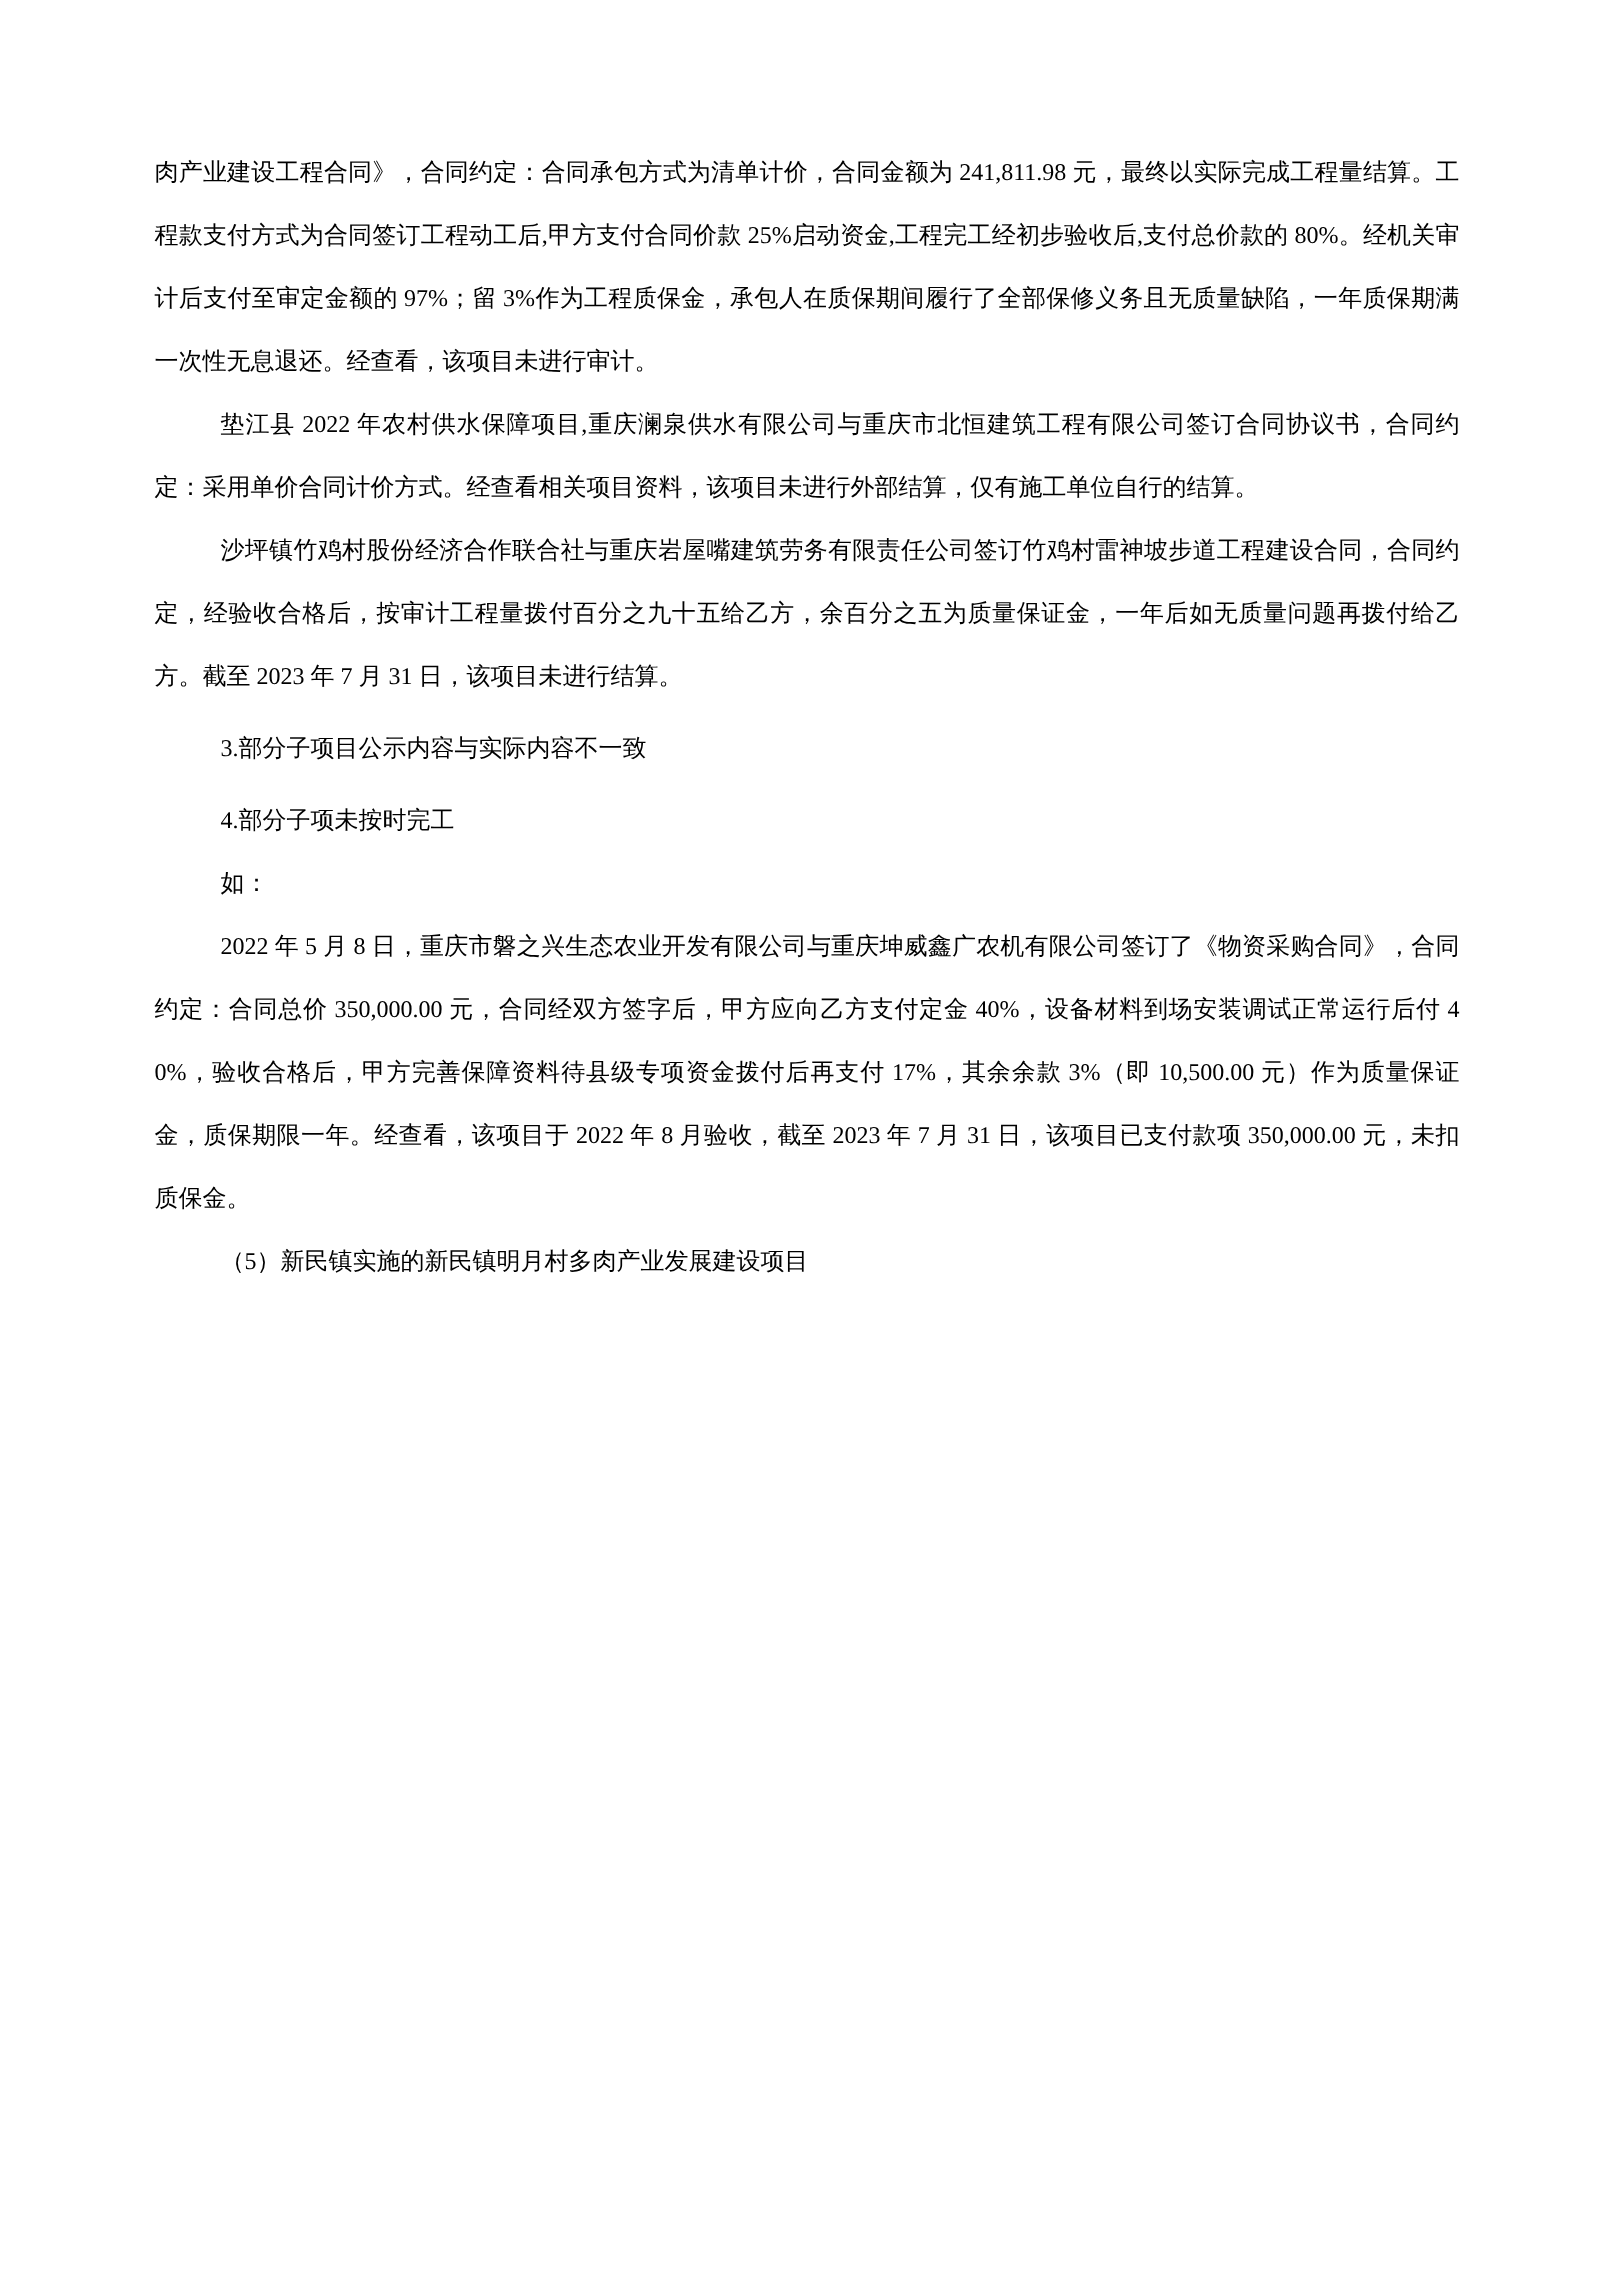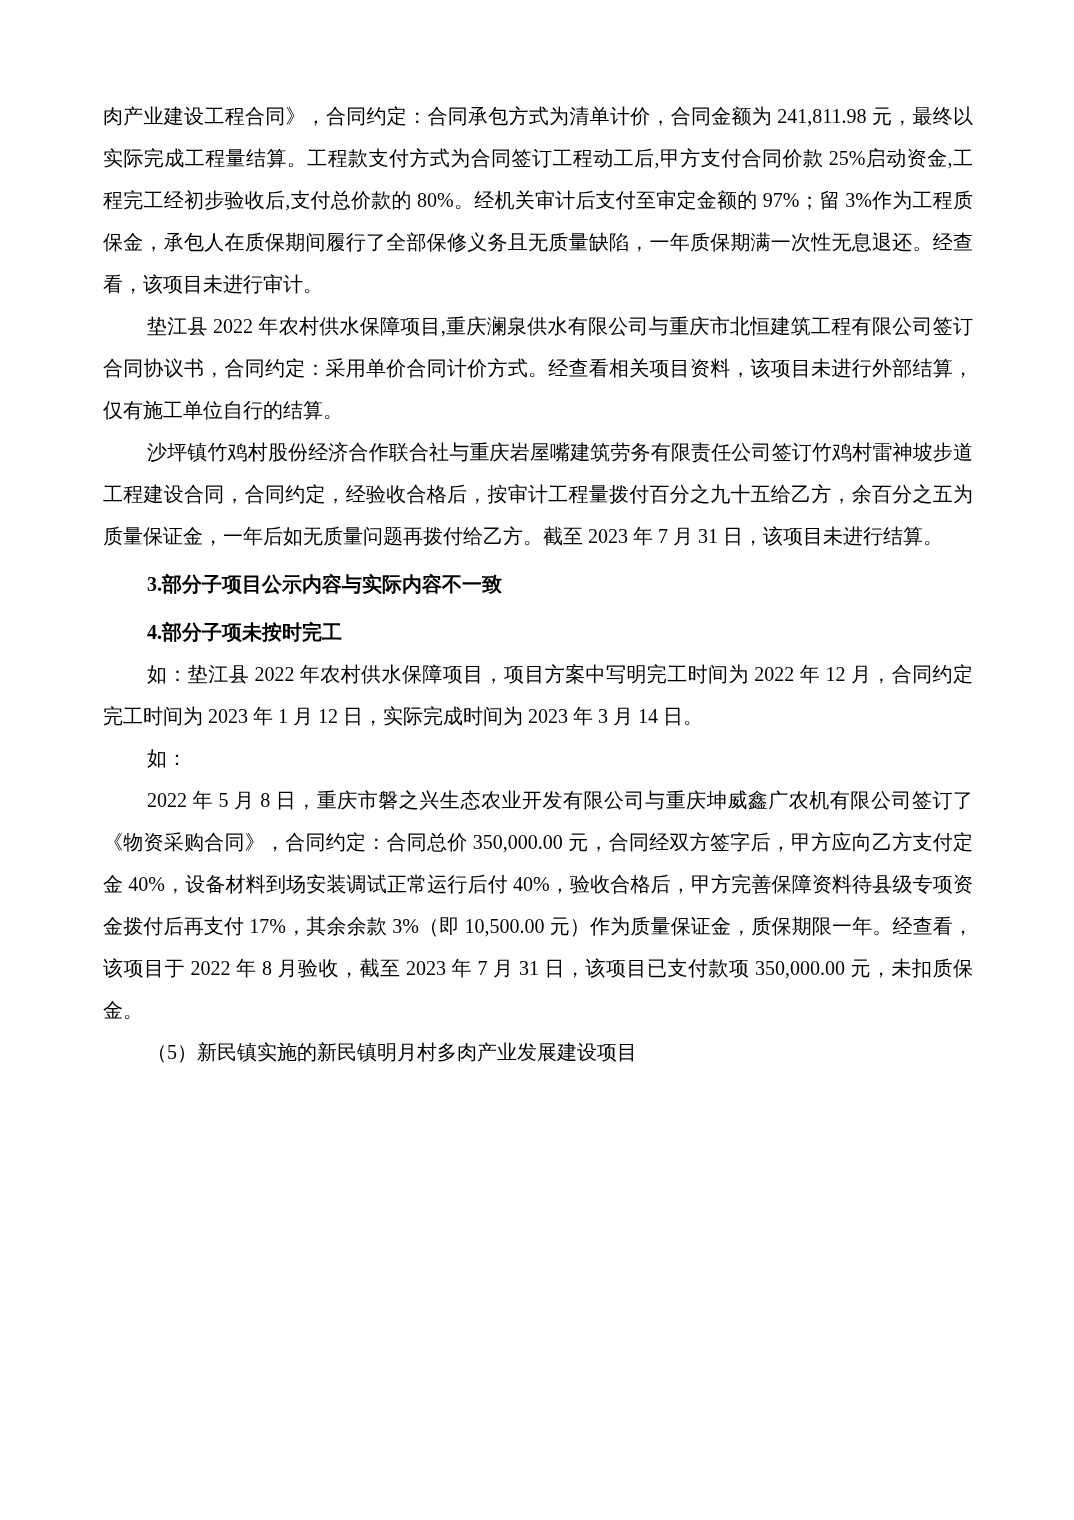--- a/index.html
+++ b/index.html
@@ -17,42 +17,41 @@
   .page {
     box-sizing: border-box;
     width: 1074px;
     height: 1520px;
     padding: 95px 101px 40px 103px;
     background: #ffffff;
     overflow: hidden;
   }
   .para {
     margin: 0;
-    font-size: 20px;
+    font-size: 16px;
     line-height: 42px;
     text-align: justify;
     word-break: break-all;
   }
   .para.indent {
     text-indent: 44px;
   }
   .para.heading {
-    font-weight: bold;
+    font-weight: normal;
     margin-top: 6px;
     text-align: left;
   }
 </style>
 </head>
 <body>
 
 <main class="page">
   <section id="document-content">
       <p class="para body">肉产业建设工程合同》，合同约定：合同承包方式为清单计价，合同金额为 241,811.98 元，最终以实际完成工程量结算。工程款支付方式为合同签订工程动工后,甲方支付合同价款 25%启动资金,工程完工经初步验收后,支付总价款的 80%。经机关审计后支付至审定金额的 97%；留 3%作为工程质保金，承包人在质保期间履行了全部保修义务且无质量缺陷，一年质保期满一次性无息退还。经查看，该项目未进行审计。</p>
       <p class="para body indent">垫江县 2022 年农村供水保障项目,重庆澜泉供水有限公司与重庆市北恒建筑工程有限公司签订合同协议书，合同约定：采用单价合同计价方式。经查看相关项目资料，该项目未进行外部结算，仅有施工单位自行的结算。</p>
       <p class="para body indent">沙坪镇竹鸡村股份经济合作联合社与重庆岩屋嘴建筑劳务有限责任公司签订竹鸡村雷神坡步道工程建设合同，合同约定，经验收合格后，按审计工程量拨付百分之九十五给乙方，余百分之五为质量保证金，一年后如无质量问题再拨付给乙方。截至 2023 年 7 月 31 日，该项目未进行结算。</p>
       <p class="para heading indent">3.部分子项目公示内容与实际内容不一致</p>
       <p class="para heading indent">4.部分子项未按时完工</p>
-      <p class="para body indent">如：垫江县 2022 年农村供水保障项目，项目方案中写明完工时间为 2022 年 12 月，合同约定完工时间为 2023 年 1 月 12 日，实际完成时间为 2023 年 3 月 14 日。</p>
       <p class="para body indent">如：</p>
       <p class="para body indent">2022 年 5 月 8 日，重庆市磐之兴生态农业开发有限公司与重庆坤威鑫广农机有限公司签订了《物资采购合同》，合同约定：合同总价 350,000.00 元，合同经双方签字后，甲方应向乙方支付定金 40%，设备材料到场安装调试正常运行后付 40%，验收合格后，甲方完善保障资料待县级专项资金拨付后再支付 17%，其余余款 3%（即 10,500.00 元）作为质量保证金，质保期限一年。经查看，该项目于 2022 年 8 月验收，截至 2023 年 7 月 31 日，该项目已支付款项 350,000.00 元，未扣质保金。</p>
       <p class="para body indent">（5）新民镇实施的新民镇明月村多肉产业发展建设项目</p>
     </section>
 </main>
 
 </body></html>

